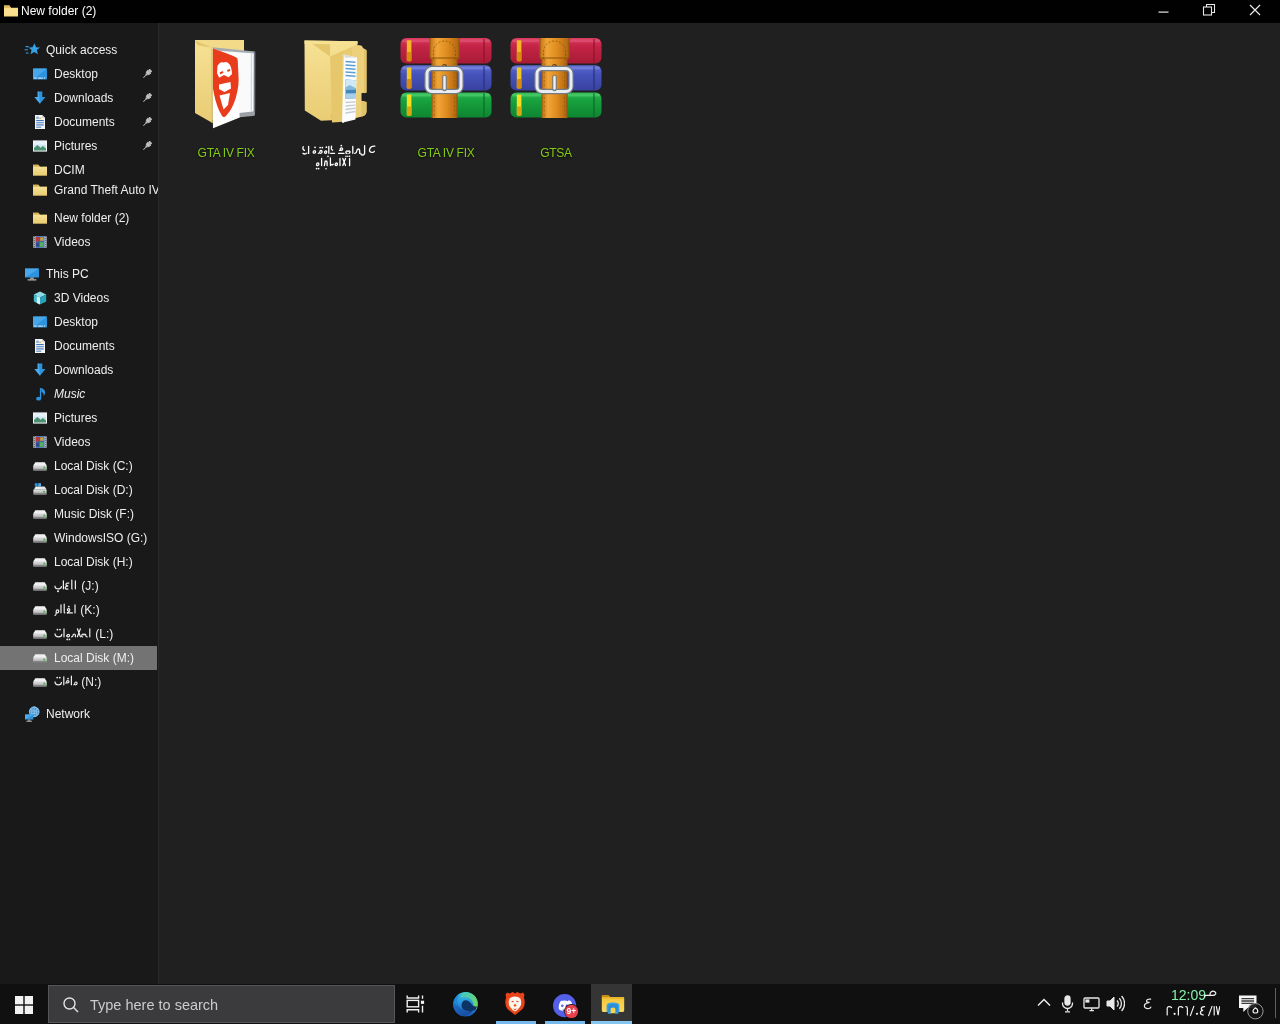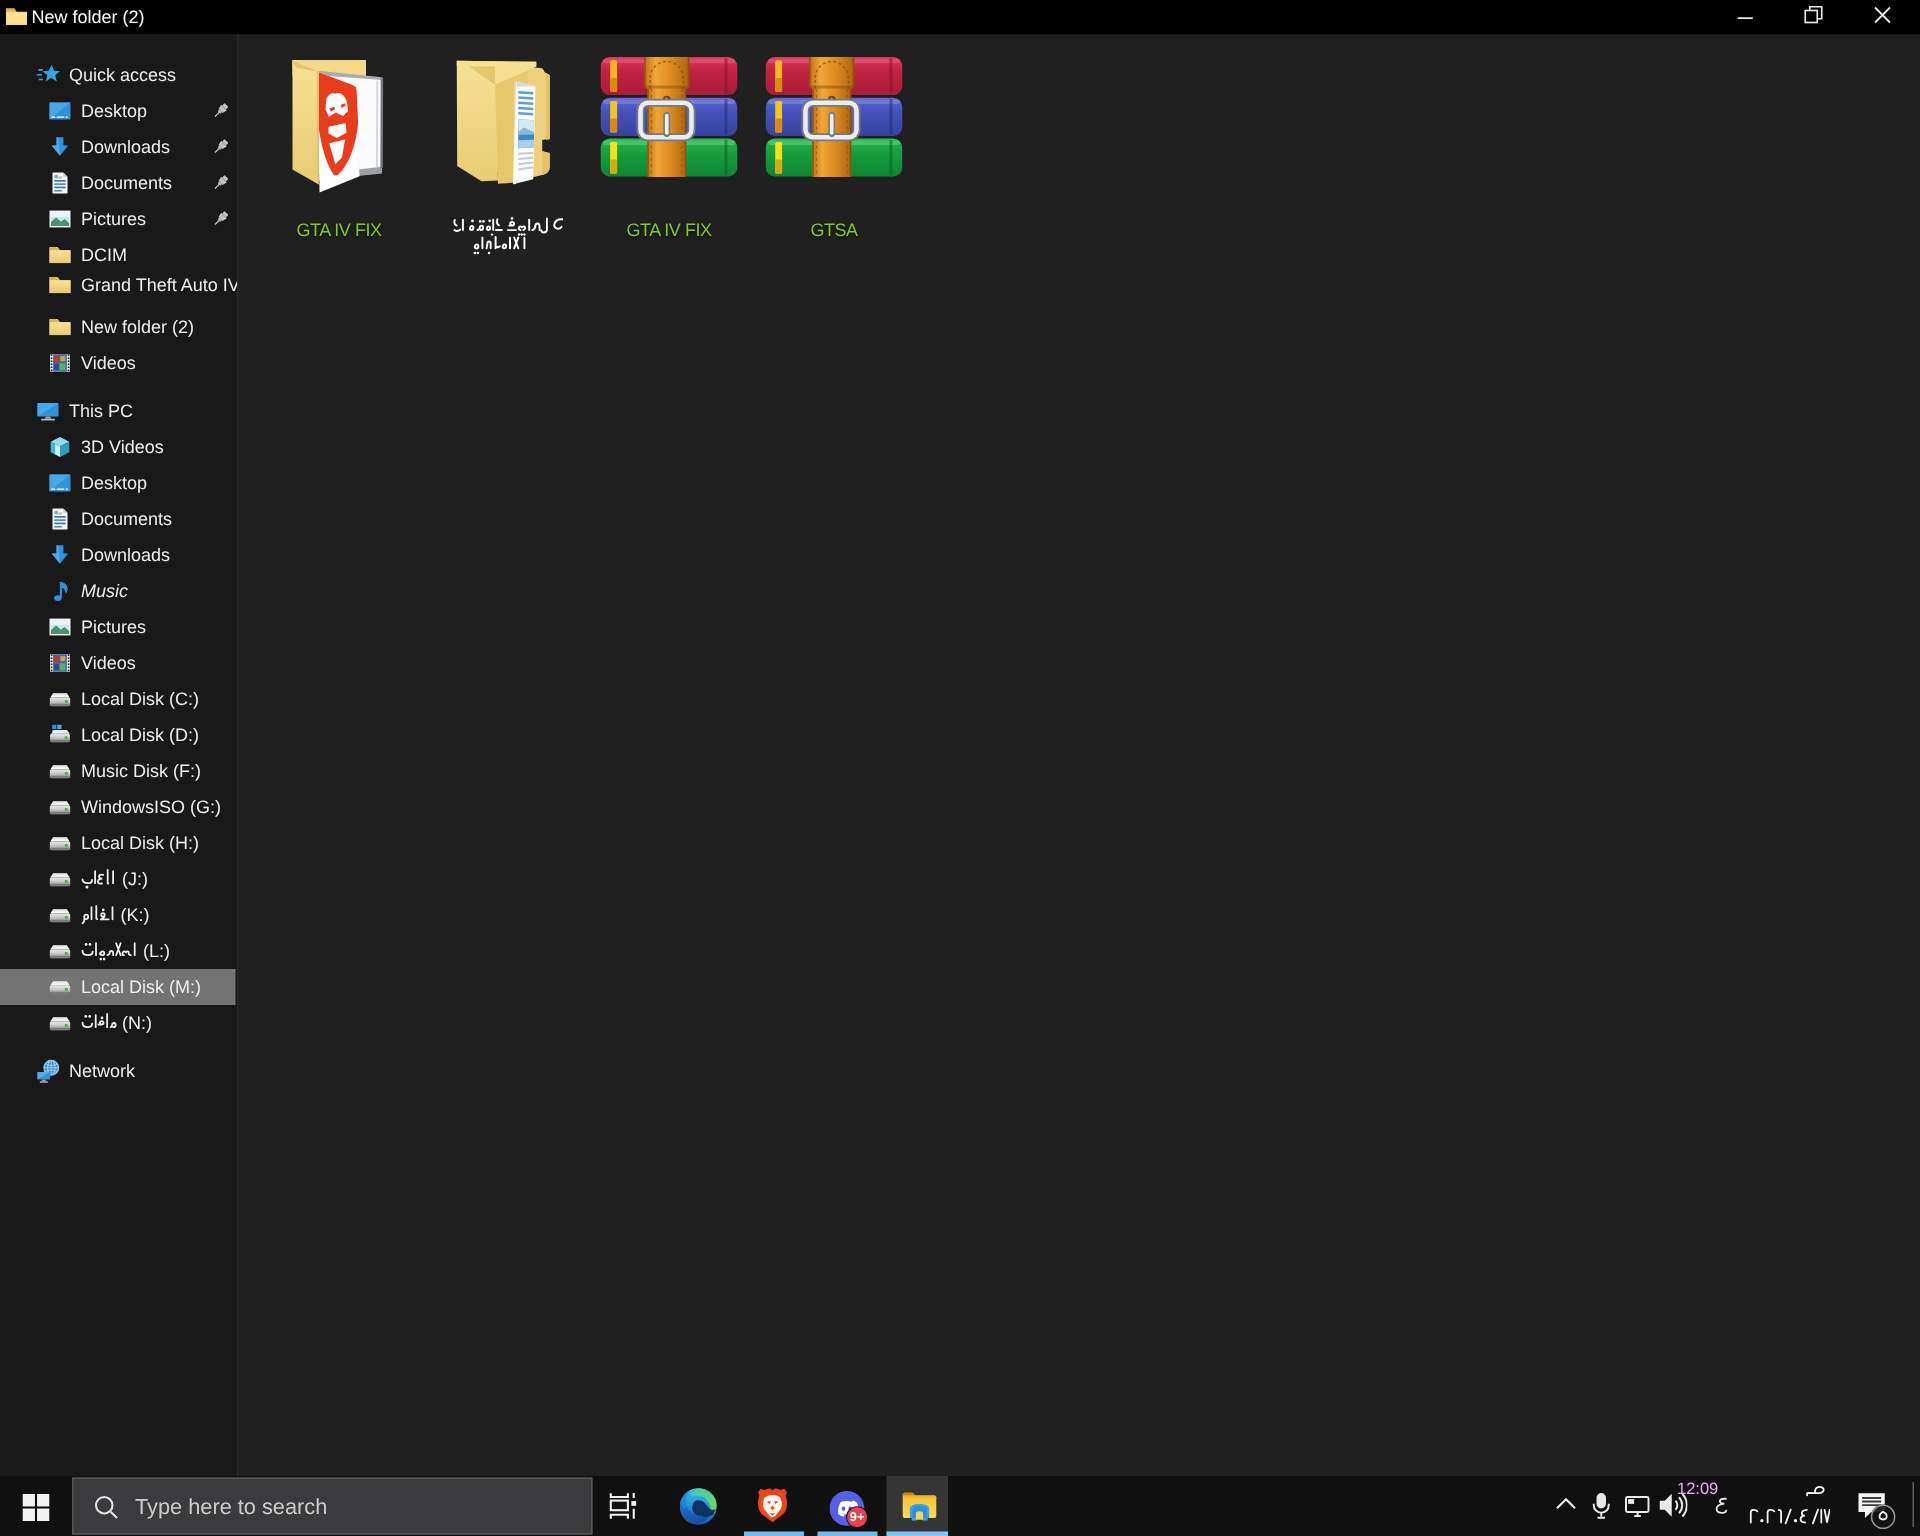--- a/index.html
+++ b/index.html
@@ -652,21 +652,21 @@
 <rect x="2.4" y="3.4" width="4" height="3.2" fill="#e8e8e8" stroke="none"></rect>
   </svg>
 <svg class="abs" style="left:1106px;top:995px" width="19" height="17" viewBox="0 0 19 17" fill="none" stroke="#e8e8e8" stroke-width="1.3">
 <path d="M1 6v5h3l4 4V2L4 6z" fill="#e8e8e8" stroke-width="1"></path>
 <path d="M11 5.5a4.2 4.2 0 0 1 0 6M13.3 3.2a7.6 7.6 0 0 1 0 10.6M15.6 1a11 11 0 0 1 0 15"></path>
   </svg>
 <svg class="abs" style="left:1143px;top:998px" width="9" height="13" viewBox="0 0 9 13">
     <path d="M7.6 1.2Q3.6.9 3.6 2.9q0 1.7 3 1.5-5.2.6-5.2 3.6 0 2.9 4.6 2.5 1.6-.2 1.8-1.4" fill="none" stroke="#e8e8e8" stroke-width="1.25" stroke-linecap="round"></path>
   </svg>
 
-<span class="abs" style="left:1118px;top:987px;font-size:11px;color:#f0abfc">12:09</span>
+<span class="abs" style="left:1171px;top:987px;font-size:14px;color:#86efac">12:09</span>
 <svg class="abs" style="left:1204px;top:989px" width="13" height="11" viewBox="0 0 13 11">
     <path d="M6.2 6.2q-.6-2 .8-3.2 1.6-1.3 3.6-.4 1.6.8 1 2.3-.7 1.5-3.1 1.5L1.3 6.3q-.9 0-.5 1.6" fill="none" stroke="#f2f2f2" stroke-width="1.2" stroke-linecap="round"></path>
   </svg>
 <svg class="abs" style="left:1166px;top:1005px" width="54" height="12" viewBox="0 0 54 12" fill="none" stroke="#f2f2f2" stroke-width="1.2" stroke-linecap="round">
 <path d="M1.2 10V3.2q0-1.4 1.6-1.6 1.8-.2 2.8 1"></path>
 <circle cx="8.6" cy="8.8" r="1.1" fill="#f2f2f2" stroke="none"></circle>
 <path d="M12.4 10V3.2q0-1.4 1.6-1.6 1.8-.2 2.8 1M19.8 1.6q1.6 0 1.6 1.8V10"></path>
 <path d="M27.8 1.4l-3.4 9.2"></path>
 <circle cx="31" cy="8.8" r="1.1" fill="#f2f2f2" stroke="none"></circle>
 <path d="M38.6 1.6q-3.4.2-3.4 2.2 0 1.6 2 1.6-2.8.4-2.8 2.4t3 2.2"></path>

